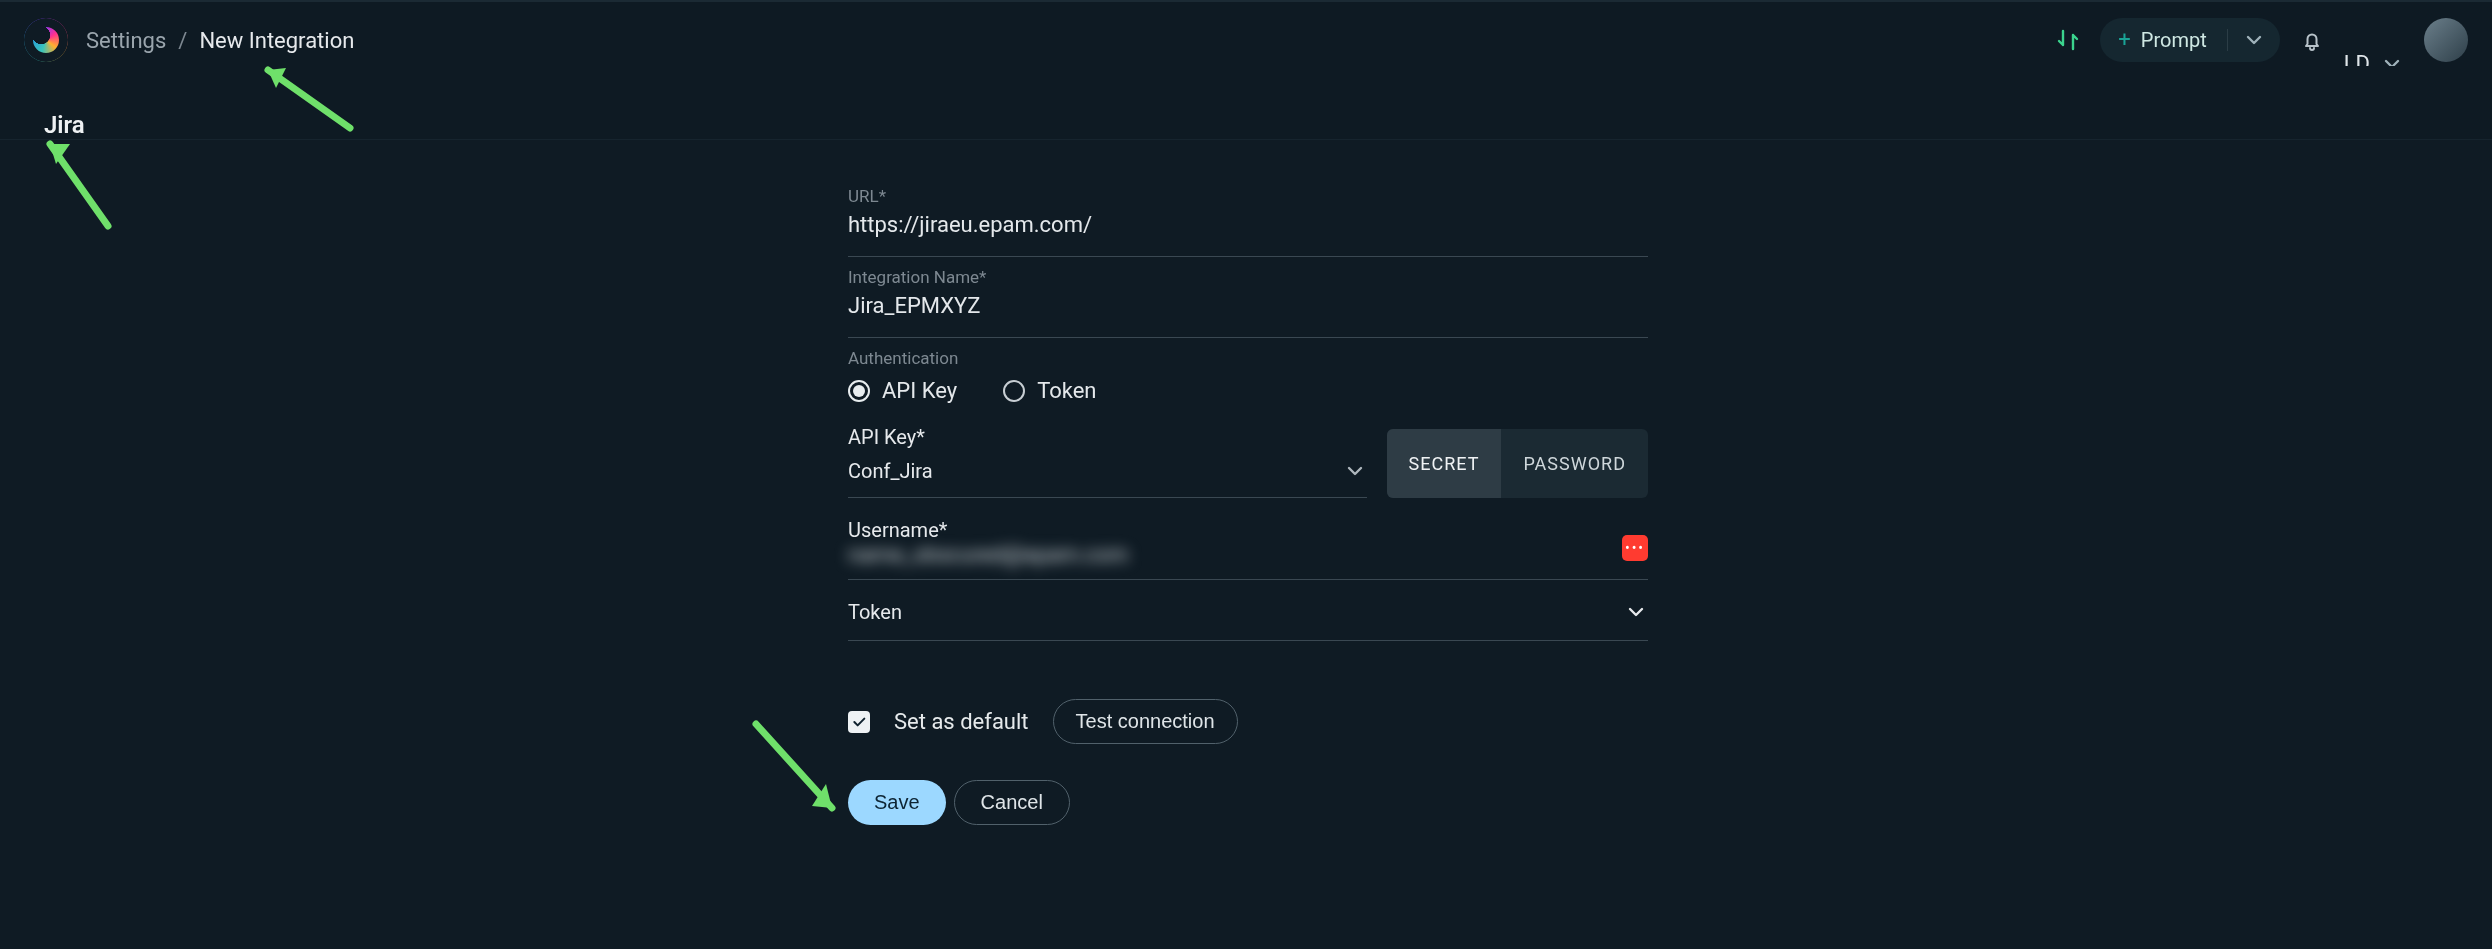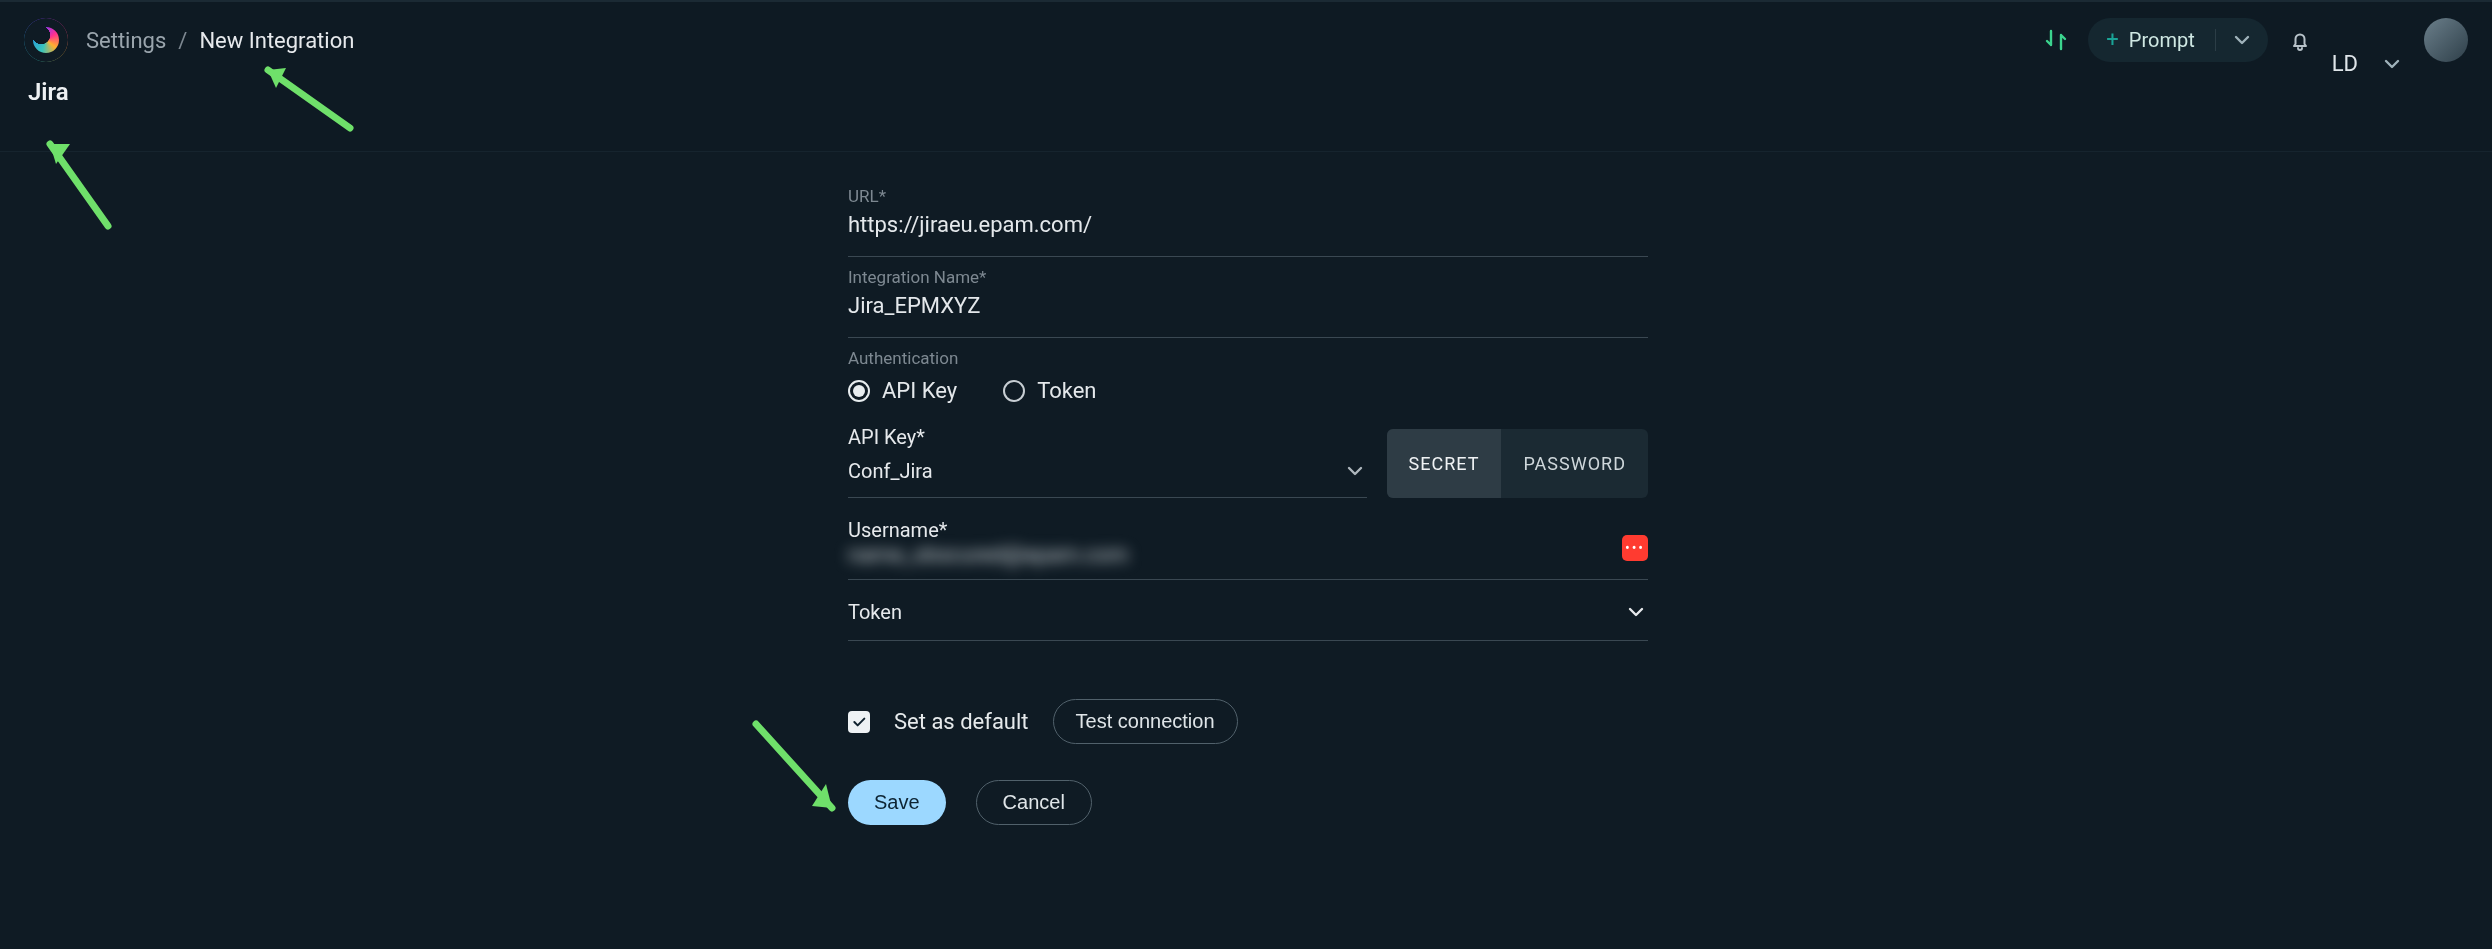--- a/index.html
+++ b/index.html
@@ -49,28 +49,28 @@
   .top-right{margin-left:auto;display:flex;align-items:center;gap:20px;}
   .swap-icon{color:#3bd48e;display:flex;align-items:center;}
   .prompt-btn{
     display:flex;align-items:center;gap:10px;background:#152730;border-radius:28px;
     padding:10px 14px 10px 18px;color:#cfe8e3;font-size:20px;
   }
   .prompt-btn .plus{color:var(--teal);font-size:22px;line-height:1;}
   .prompt-btn .divider{width:1px;height:22px;background:#2b3d46;margin:0 4px 0 10px;}
   .prompt-btn .chev{color:#9fb2ba;}
   .bell{color:#b7c2c9;}
-  .user{display:flex;align-items:center;gap:22px;color:#dfe5e9;font-size:22px;margin-top:47px;}
+  .user{display:flex;align-items:center;gap:10px;color:#dfe5e9;font-size:22px;margin-top:47px;}
   .user .chev{color:#9fb2ba;}
   .avatar{width:44px;height:44px;border-radius:50%;background:linear-gradient(135deg,#6b7f8b,#2e3f49);}
 
   
   .subheader{
-    position:absolute;left:0;right:0;top:78px;height:74px;
-    display:flex;align-items:flex-start;padding:0 28px;
+    position:absolute;left:0;right:0;top:66px;height:74px;
+    display:flex;align-items:flex-end;padding:0 44px;
     border-bottom:1px solid #16242e;
     background:var(--bg-header);
   }
   .page-title{font-size:24px;font-weight:600;color:#eef1f3;}
 
   
   .form-wrap{
     position:absolute;left:848px;top:176px;width:800px;
   }
   .field{position:relative;padding:10px 0 16px 0;border-bottom:1px solid var(--line);}
@@ -113,21 +113,21 @@
   .below-form{margin-top:58px;display:flex;align-items:center;gap:24px;}
   .check{
     width:22px;height:22px;border-radius:4px;background:#eef2f4;display:inline-flex;align-items:center;justify-content:center;
     flex:none;
   }
   .check svg{width:16px;height:16px;}
   .set-default{font-size:22px;color:#e6eaec;}
   .test-btn{
     padding:10px 22px;border-radius:24px;background:transparent;border:1px solid #51616b;color:#dfe5e8;font-size:20px;cursor:pointer;
   }
-  .actions{margin-top:36px;display:flex;gap:30px;}
+  .actions{margin-top:36px;display:flex;gap:8px;}
   .btn{padding:10px 26px;border-radius:24px;font-size:20px;cursor:pointer;border:none;}
   .btn.save{background:var(--save);color:var(--save-text);font-weight:500;}
   .btn.cancel{background:transparent;border:1px solid #51616b;color:#dfe5e8;}
 
   
   .arrow{position:absolute;pointer-events:none;}
   .arrow svg{overflow:visible;}
   .arrow path,.arrow line{stroke:var(--accent);stroke-width:7;fill:none;stroke-linecap:round;}
   .arrow polygon{fill:var(--accent);}
 

